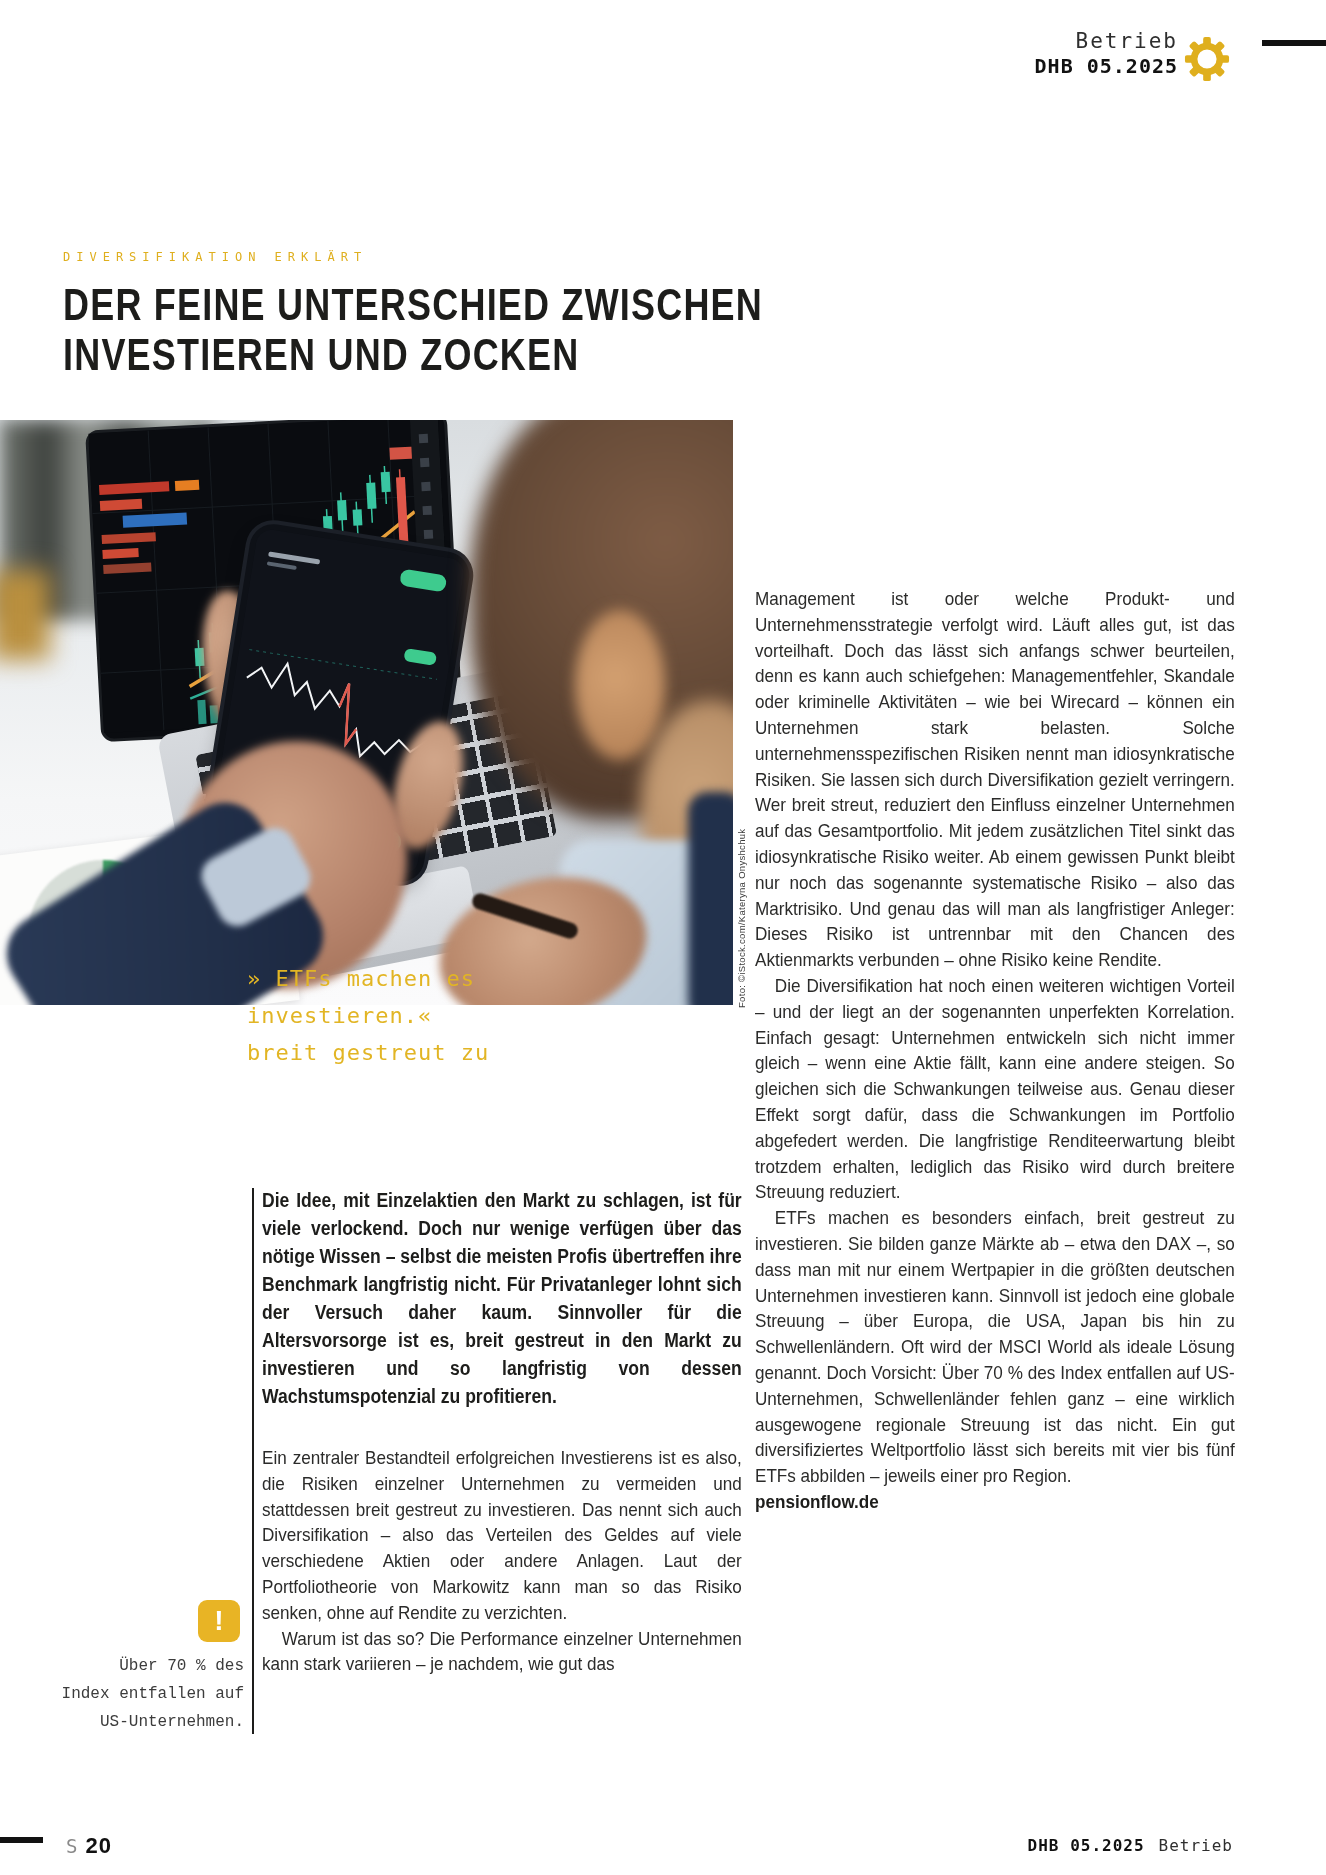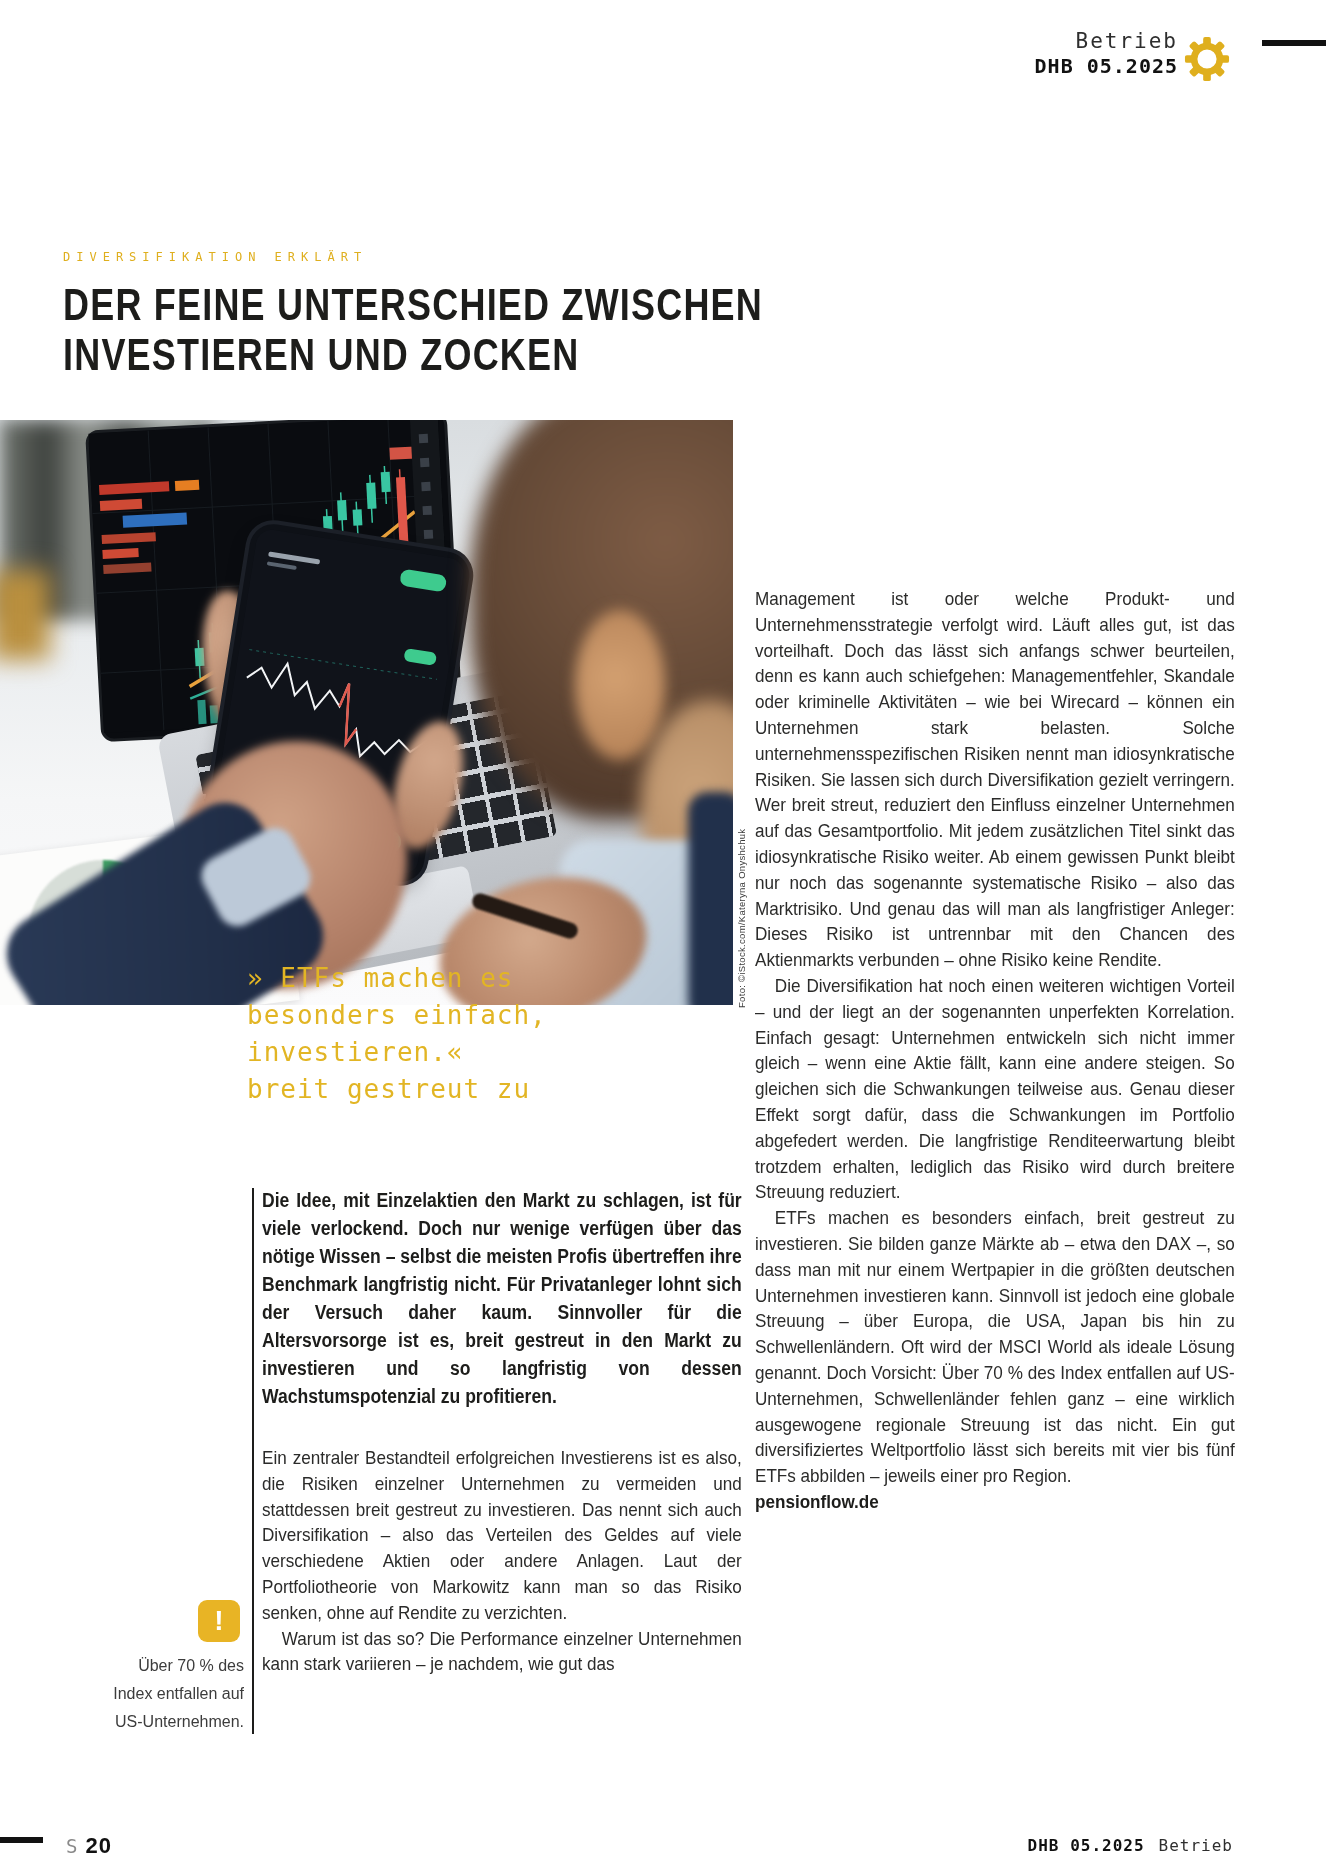--- a/index.html
+++ b/index.html
@@ -80,38 +80,38 @@
            background:conic-gradient(#3f9e63 0 38%, #4a7fc1 38% 52%, #e8a04c 52% 66%, #d7ded8 66% 100%); }
   .pie-1::after { content:""; position:absolute; left:34px; top:34px; width:82px; height:82px; border-radius:50%; background:#fbfbfa; }
   .pie-2 { left:92px; top:506px; width:112px; height:112px;
            background:conic-gradient(#2f6f4f 0 28%, #4a7fc1 28% 44%, #e8a04c 44% 60%, #3f9e63 60% 76%, #2a4a7a 76% 100%); }
 
   .credit { position:absolute; left:736px; top:1008px; transform:rotate(-90deg); transform-origin:0 0;
             font-size:9.5px; letter-spacing:.3px; color:#3a3a3a; white-space:nowrap; }
 
   
   .quote { position:absolute; left:247px; top:960px; z-index:5; font-family:"DejaVu Sans Mono", monospace;
-           font-size:26px; line-height:37px; letter-spacing:1px; color:#E2B524; }
+           font-size:22px; line-height:37px; letter-spacing:1px; color:#E2B524; }
 
   
   .col-rule { position:absolute; left:252px; top:1188px; width:2px; height:546px; background:#1d1d1b; }
   .intro { position:absolute; left:262px; top:1186px; width:533px; transform:scaleX(0.9); transform-origin:left top;
            font-weight:bold; font-size:19.5px; line-height:28px; color:#1d1d1b; text-align:justify; hyphens:auto; }
   .leftcol { position:absolute; left:262px; top:1445px; width:533px; transform:scaleX(0.9); transform-origin:left top;
              font-size:19px; line-height:25.8px; color:#2b2b2a; text-align:justify; hyphens:auto; }
   .rightcol { position:absolute; left:755px; top:586px; width:533px; transform:scaleX(0.9); transform-origin:left top;
               font-size:19px; line-height:25.8px; color:#2b2b2a; text-align:justify; hyphens:auto; }
   .leftcol p + p, .rightcol p + p { text-indent:22px; }
   .rightcol p.link { font-weight:bold; text-indent:0; color:#1d1d1b; }
 
   
   .warn-icon { position:absolute; left:198px; top:1600px; width:42px; height:42px; border-radius:9px;
                background:#E8B425; color:#fff; font-weight:bold; font-size:28px; line-height:42px; text-align:center; }
   .callout-text { position:absolute; left:40px; top:1652px; width:204px; text-align:right;
-                  font-family:Liberation Sans, sans-serif; font-size:16px; line-height:28px; color:#3c3c3c; }
+                  font-family:Liberation Mono, monospace; font-size:16px; line-height:28px; color:#3c3c3c; }
 
   
   .ftr-rule { position:absolute; left:0; top:1837px; width:43px; height:6px; background:#111; }
   .ftr-page { position:absolute; left:66px; top:1833px; }
   .ftr-page .s { font-family:"DejaVu Sans Mono", monospace; font-size:19px; color:#8a8a8a; margin-right:8px; }
   .ftr-page .n { font-weight:bold; font-size:22px; color:#111; letter-spacing:1px; }
   .ftr-right { position:absolute; top:1836px; right:93px; white-space:nowrap; }
   .ftr-right .issue { font-family:"DejaVu Sans Mono", monospace; font-weight:bold; font-size:16px; letter-spacing:1px; color:#111; }
   .ftr-right .section { font-family:"DejaVu Sans Mono", monospace; font-size:16px; letter-spacing:1px; color:#2e2e2e; margin-left:14px; }
 </style>
@@ -294,21 +294,20 @@
     <div class="shirt"></div>
     <div class="lapel"></div>
     <div class="skin hand-right"></div>
     <div class="pen"></div>
   </div>
 
   <div class="credit">Foto: ©iStock.com/Kateryna Onyshchuk</div>
 
   <div class="quote">
     <div>» ETFs machen es</div>
-    <div>besonders einfach,</div>
     <div>investieren.«</div>
     <div>breit gestreut zu</div>
   </div>
 
   <div class="col-rule"></div>
   <div class="intro">Die Idee, mit Einzelaktien den Markt zu schlagen, ist für viele verlockend. Doch nur wenige verfügen über das nötige Wissen – selbst die meisten Profis übertreffen ihre Benchmark langfristig nicht. Für Privatanleger lohnt sich der Versuch daher kaum. Sinnvoller für die Altersvorsorge ist es, breit gestreut in den Markt zu investieren und so langfristig von dessen Wachstumspotenzial zu profitieren.</div>
 
   <div class="leftcol">
     <p>Ein zentraler Bestandteil erfolgreichen Investierens ist es also, die Risiken einzelner Unternehmen zu vermeiden und stattdessen breit gestreut zu investieren. Das nennt sich auch Diversifikation – also das Verteilen des Geldes auf viele verschiedene Aktien oder andere Anlagen. Laut der Portfoliotheorie von Markowitz kann man so das Risiko senken, ohne auf Rendite zu verzichten.</p>
     <p>Warum ist das so? Die Performance einzelner Unternehmen kann stark variieren – je nachdem, wie gut das</p>

